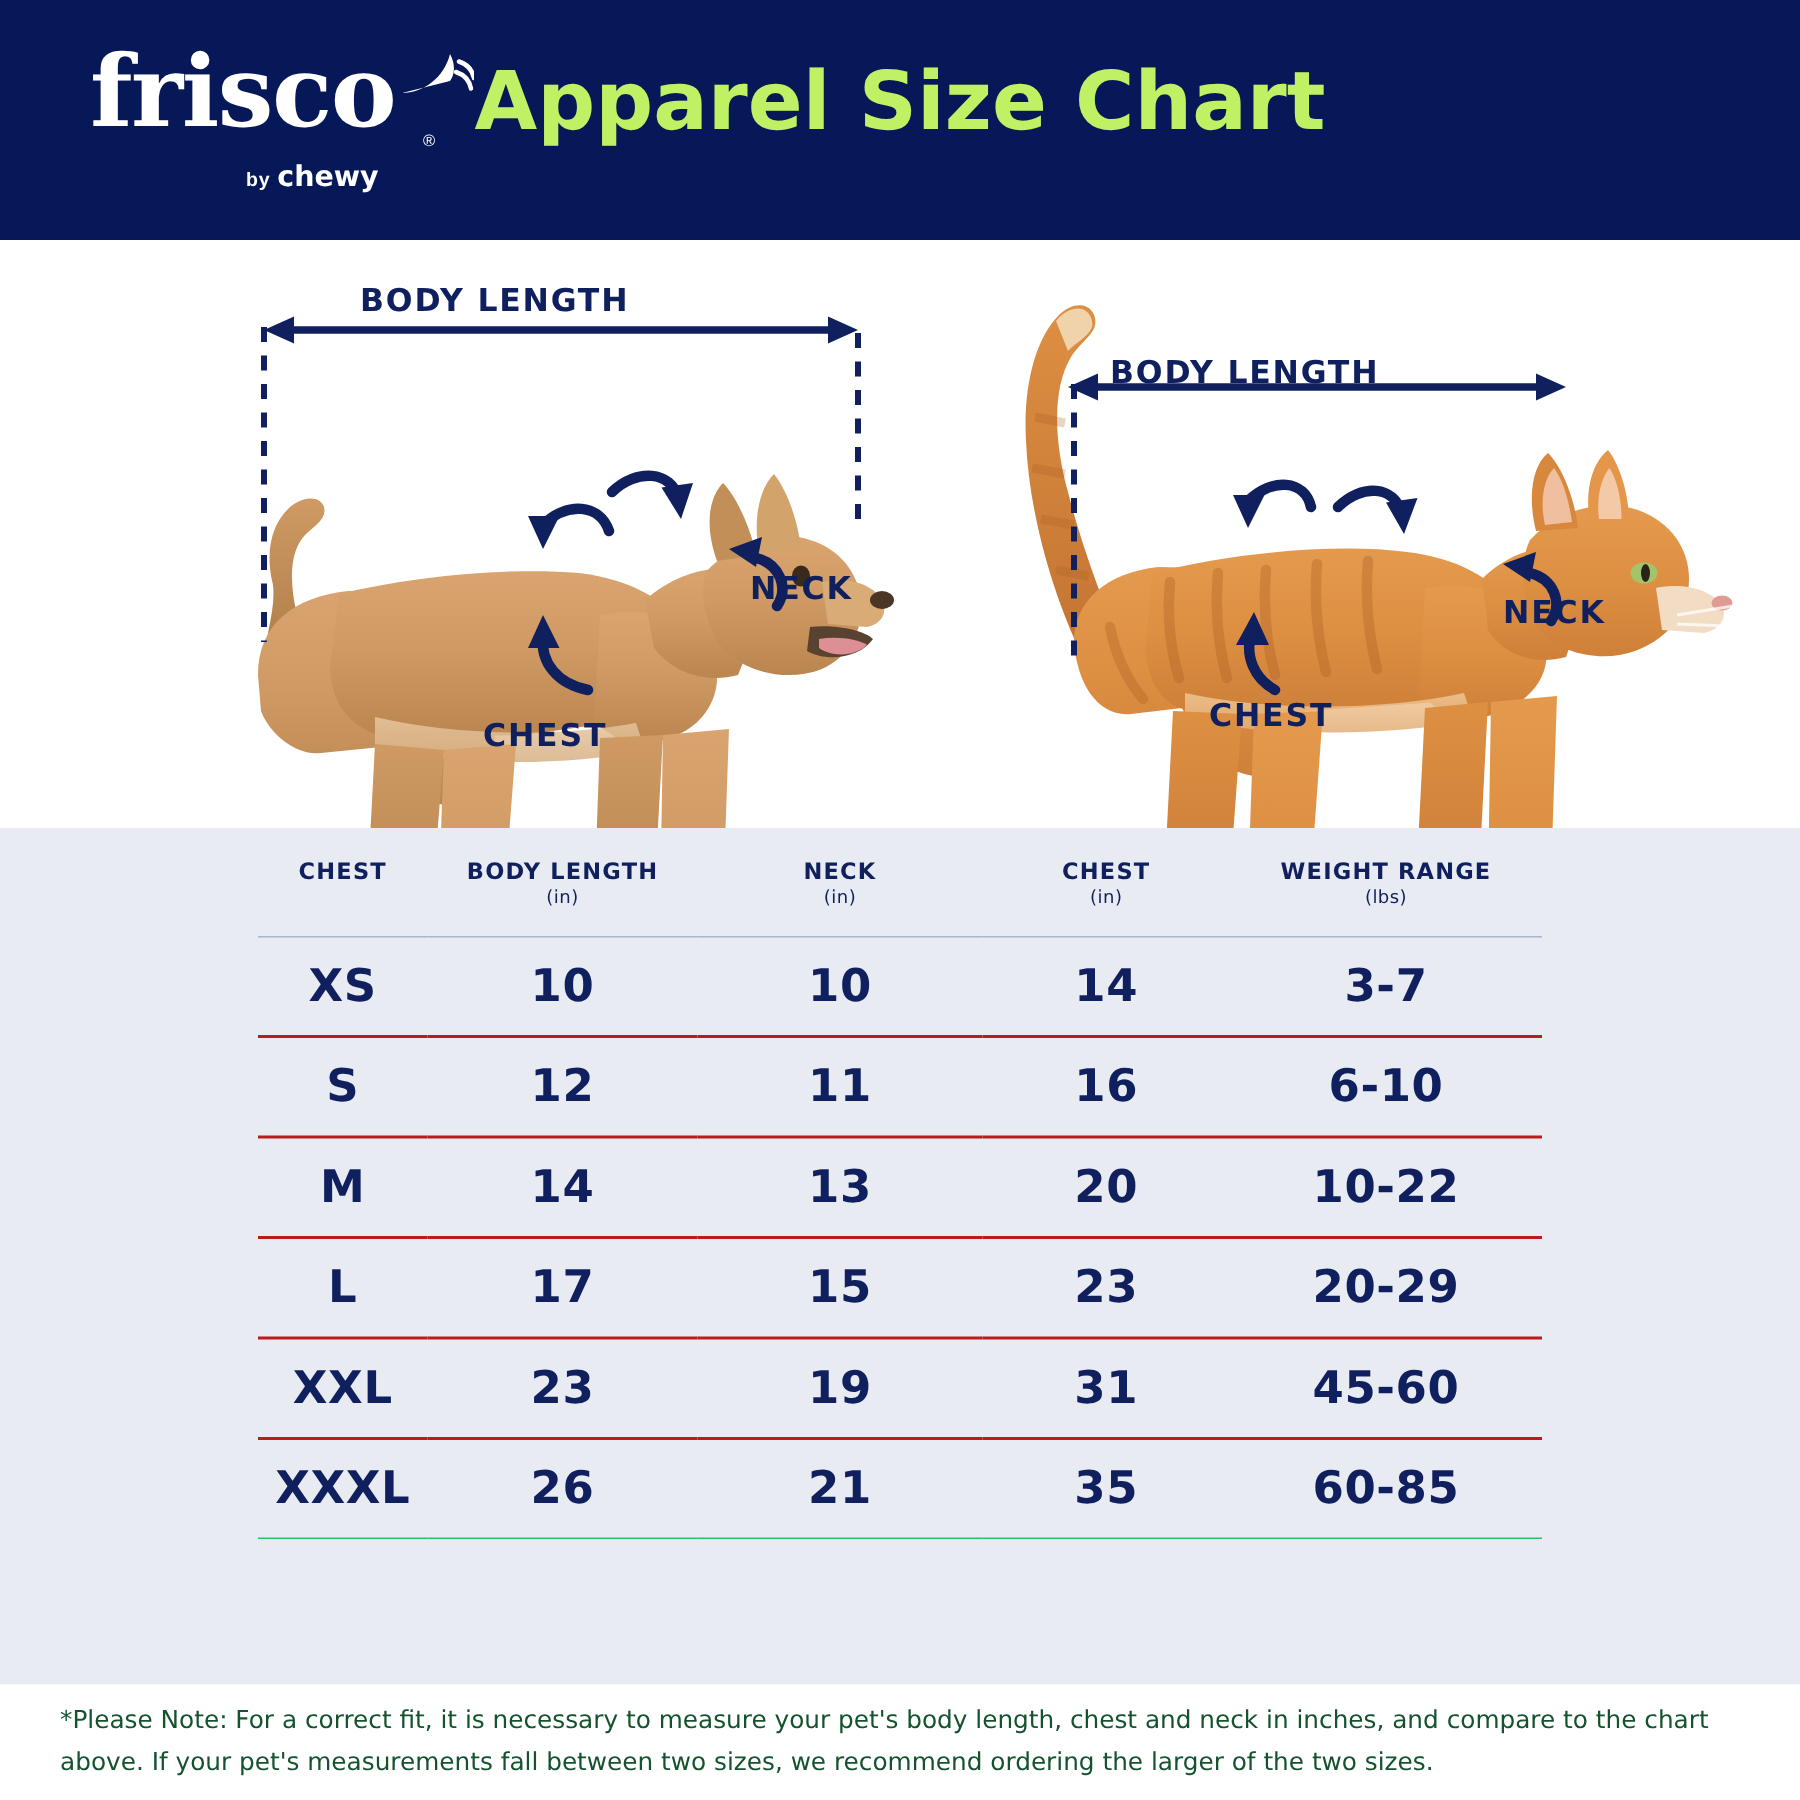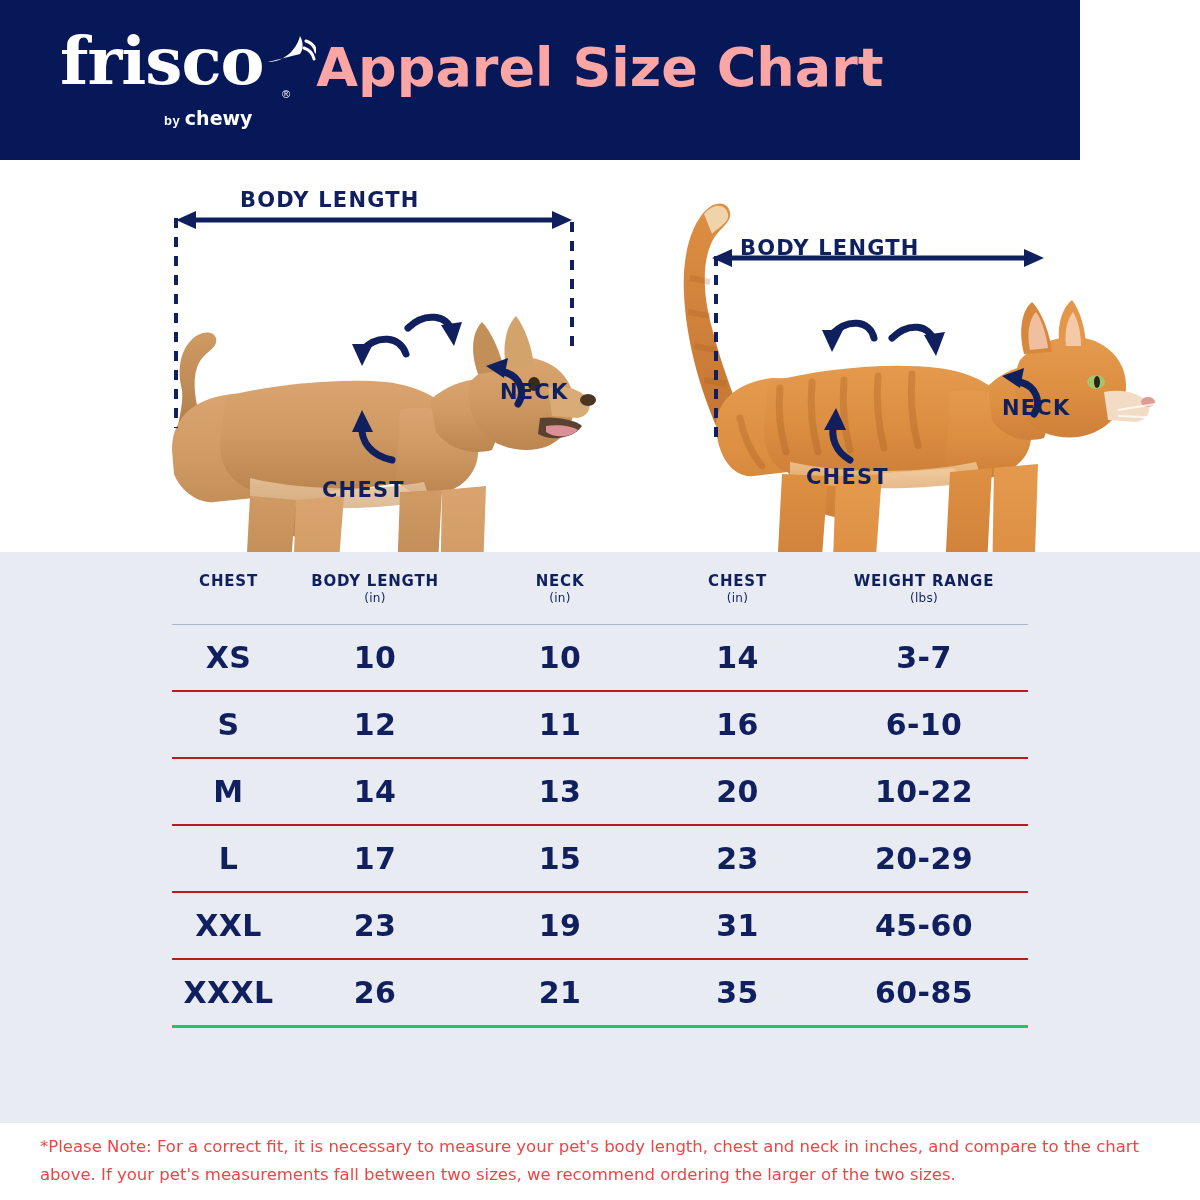--- a/index.html
+++ b/index.html
@@ -7,21 +7,21 @@
     width:1200px;height:1200px;
     background:#ffffff;
     font-family:"Liberation Sans", sans-serif;
     overflow:hidden;
     position:relative;
   }
   .page{position:relative;width:1200px;height:1200px;overflow:hidden;}
 
   
   .header{
-    position:absolute;left:0;top:0;width:1080px;height:160px;
+    position:absolute;left:0;top:0;width:1200px;height:160px;
     background:#071858;
   }
   .logo{
     position:absolute;left:60px;top:30px;width:250px;height:100px;
   }
   .logo-word{
     position:absolute;left:0;top:-2px;
     font-family:"DejaVu Serif", serif;
     font-weight:700;
     font-size:66px;
@@ -40,21 +40,21 @@
     letter-spacing:0.5px;
   }
   .logo-sub .by{font-size:13px;font-weight:700;padding-left:12px;}
   .logo-sub .chewy{
     font-family:"DejaVu Sans", sans-serif;
     font-weight:700;font-size:19px;letter-spacing:0px;
   }
   .title{
     position:absolute;left:0;top:36px;width:1200px;
     text-align:center;
-    color:#fca5a5;
+    color:#bef264;
     font-size:54px;font-weight:700;
     letter-spacing:0px;
     font-family:"DejaVu Sans", sans-serif;
   }
 
   
   .illus{
     position:absolute;left:0;top:160px;width:1200px;height:392px;
     background:#ffffff;
   }
@@ -97,36 +97,36 @@
   }
   table.sizes th .unit{
     display:block;font-weight:400;font-size:12px;letter-spacing:0.3px;
   }
   table.sizes td{
     font-size:30px;font-weight:700;
     height:65px;
     border-bottom:2px solid #b91c1c;
     letter-spacing:0.4px;
   }
-  table.sizes tr:last-child td{border-bottom:3px solid #22c55e;}
+  table.sizes tr:last-child td{border-bottom:1px solid #22c55e;}
   col.c-size{width:113px;}
   col.c-bl{width:180px;}
   col.c-neck{width:190px;}
   col.c-chest{width:165px;}
   col.c-wt{width:208px;}
 
   
   .footnote{
     position:absolute;left:0;top:1123px;width:1200px;height:77px;
     background:#ffffff;
   }
   .footnote p{
     position:absolute;left:40px;top:10px;width:1120px;
     margin:0;
-    color:#ef4444;
+    color:#14532d;
     font-size:16.5px;
     line-height:1.7;
     font-family:"DejaVu Sans", sans-serif;
   }
 </style>
 </head>
 <body>
 
 <div class="page">
 

